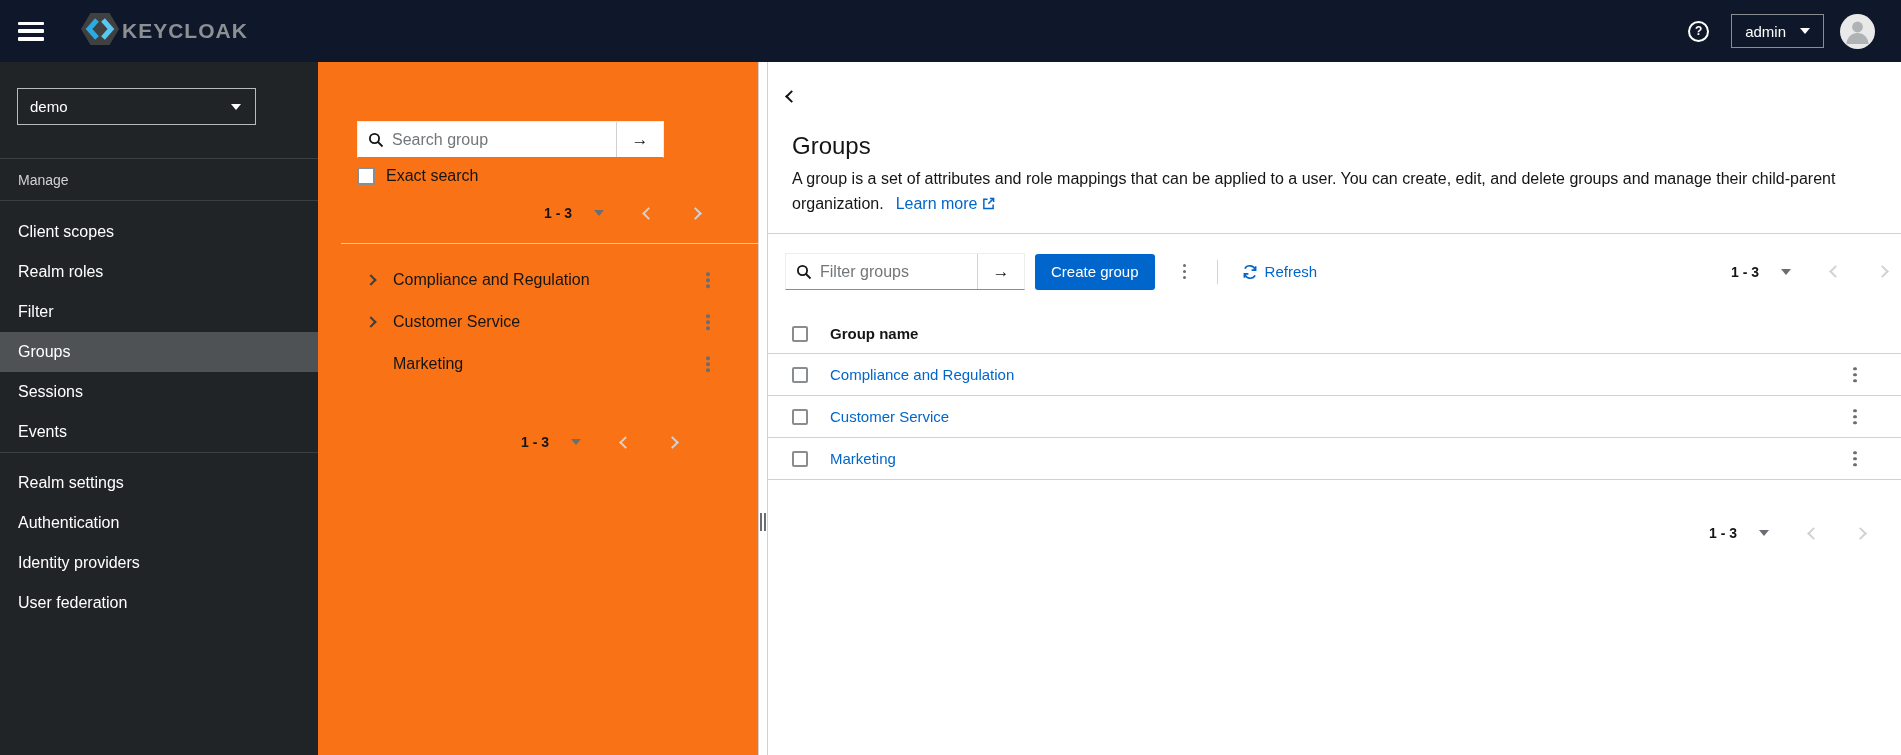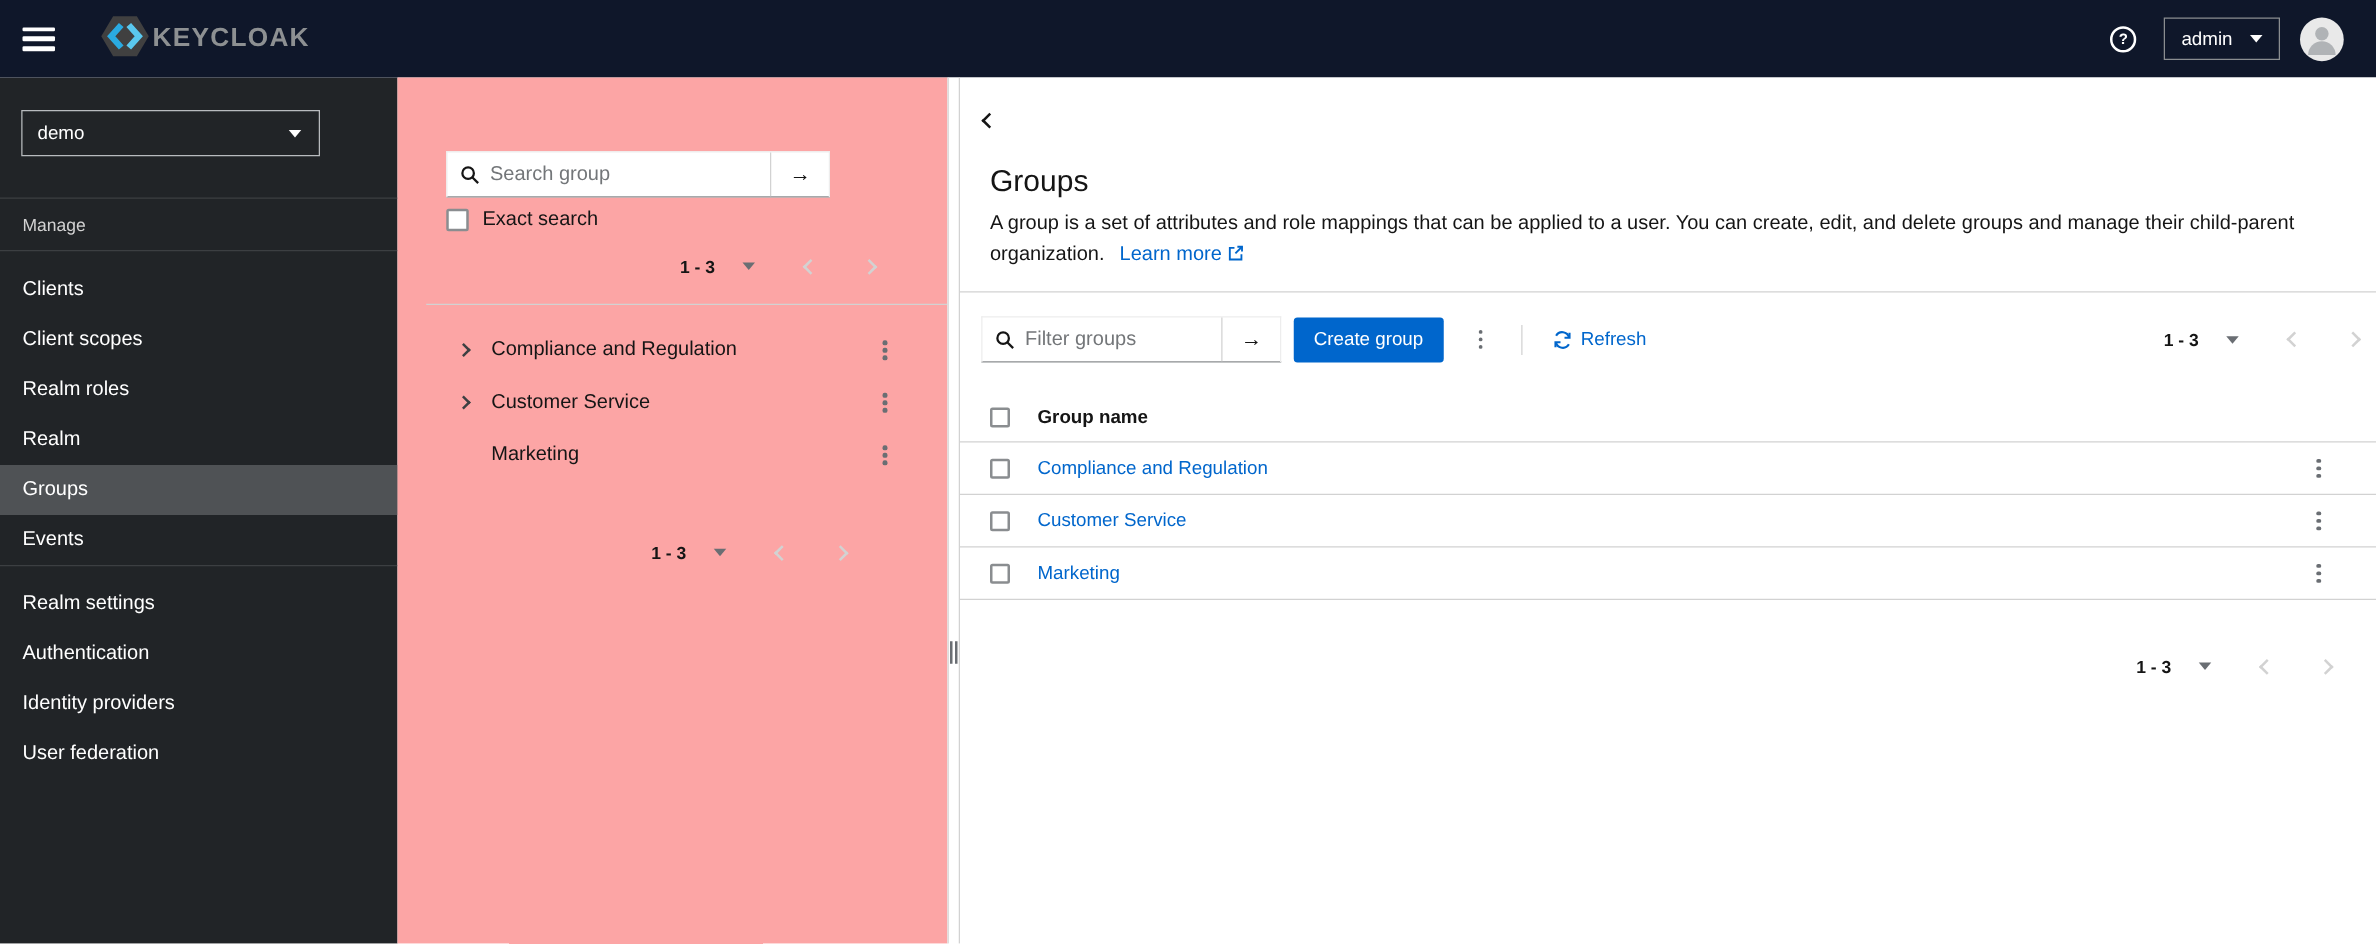--- a/index.html
+++ b/index.html
@@ -36,21 +36,21 @@
   .nav-divider { border-top:1px solid #3c3f42; }
   .nav-divider.first { margin-top:33px; }
   .nav-section-label { padding:13px 0 12px 18px; font-size:14px; color:#d2d2d2; }
   .nav-section-label.configure { margin-top:42px; padding-top:0; }
   .nav-list { list-style:none; margin-top:11px; }
   .nav-list.second { margin-top:10px; }
   .nav-item { height:40px; display:flex; align-items:center; padding-left:18px; color:#fff; font-size:16px; cursor:pointer; }
   .nav-item.selected { background:#4f5255; }
 
   
-  .tree-panel { position:relative; width:440px; flex:none; background:#fca5a5;padding-left:25px; }
+  .tree-panel { position:relative; width:440px; flex:none; background:#f97316;padding-left:25px; }
   .search-box { position:absolute; left:39px; top:59px; width:307px; height:37px; border:1px solid #ededed; border-bottom:1px solid #8a8d90; display:flex; align-items:center; background:#fff; }
   .search-box .mag { margin-left:10px; display:flex; }
   .search-box input { flex:1; min-width:0; border:none; outline:none; font-size:16px; padding:0 8px; color:#151515; font-family:inherit; }
   .search-box input::placeholder { color:#737679; }
   .search-sep { width:1px; height:100%; background:#d2d2d2; }
   .search-go { width:46px; height:100%; background:none; border:none; font-size:17px; color:#151515; cursor:pointer; }
   .exact-search { position:absolute; left:39px; top:105px; display:flex; align-items:center; gap:11px; cursor:pointer; }
   .cb { display:inline-block; width:18px; height:18px; border:2px solid #8a8d90; border-radius:2px; background:#fff; }
   .cb.small { width:16px; height:16px; }
   .exact-label { font-size:16px; color:#151515; }
@@ -148,25 +148,25 @@
 
     <nav class="sidebar">
       <div class="realm-select">
         <span>demo</span>
         <span class="caret-down white"></span>
       </div>
       <div class="nav-divider first"></div>
       <div class="nav-section-label">Manage</div>
       <div class="nav-divider"></div>
       <ul class="nav-list">
-        <li class="nav-item">Clients</li>
         <li class="nav-item">Client scopes</li>
         <li class="nav-item">Realm roles</li>
-        <li class="nav-item">Realm</li>
+        <li class="nav-item">Filter</li>
         <li class="nav-item selected">Groups</li>
+        <li class="nav-item">Sessions</li>
         <li class="nav-item">Events</li>
       </ul>
       <div class="nav-divider"></div>
       <ul class="nav-list second">
         <li class="nav-item">Realm settings</li>
         <li class="nav-item">Authentication</li>
         <li class="nav-item">Identity providers</li>
         <li class="nav-item">User federation</li>
       </ul>
     </nav>

